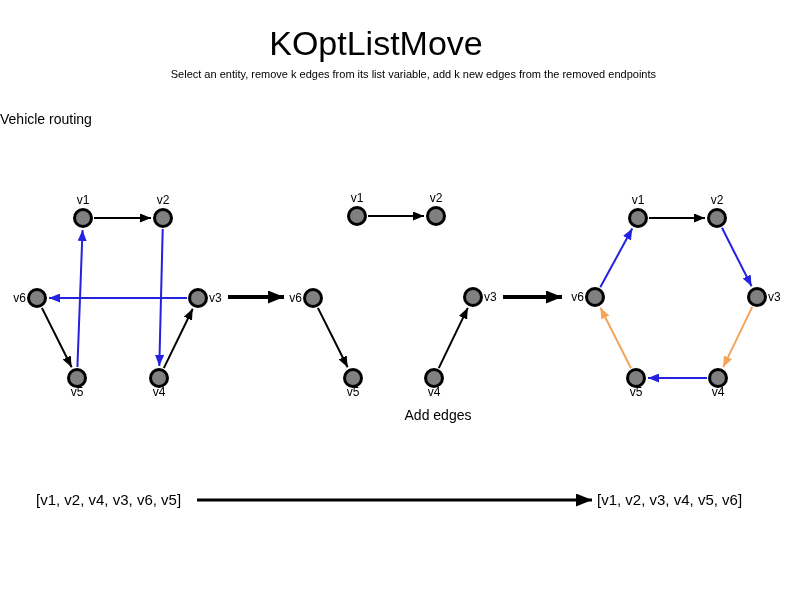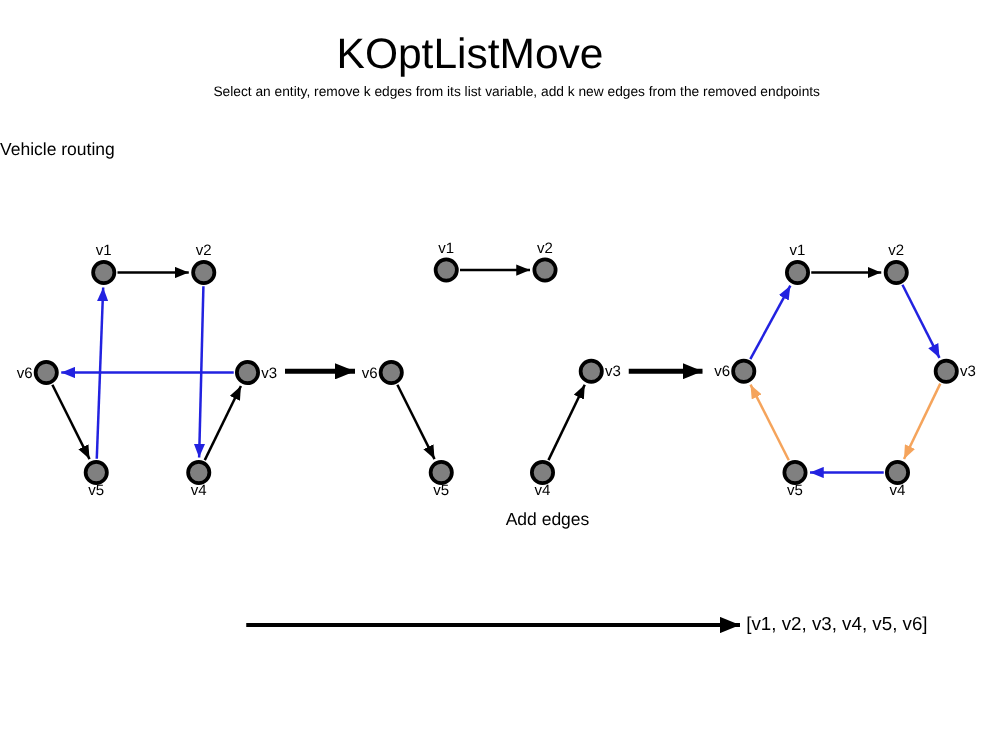--- a/index.html
+++ b/index.html
@@ -108,14 +108,15 @@
       </g>
       <line x1="228" y1="297" x2="284" y2="297" stroke="#000000" stroke-width="4" marker-end="url(#m-big)"></line>
       <line x1="503" y1="297" x2="562" y2="297" stroke="#000000" stroke-width="4" marker-end="url(#m-big)"></line>
       <line x1="197" y1="500" x2="592" y2="500" stroke="#000000" stroke-width="3.2" marker-end="url(#m-big)"></line>
     </svg>
 
   <div class="caption" style="left: 394px; margin-left: 44px;">
     <div>Add edges</div>
   </div>
 
+  <div class="footer-text" style="left:36px">[v1, v2, v4, v3, v6, v5]</div>
   <div class="footer-text" style="left:597px">[v1, v2, v3, v4, v5, v6]</div>
 </div>
 
 </body></html>

